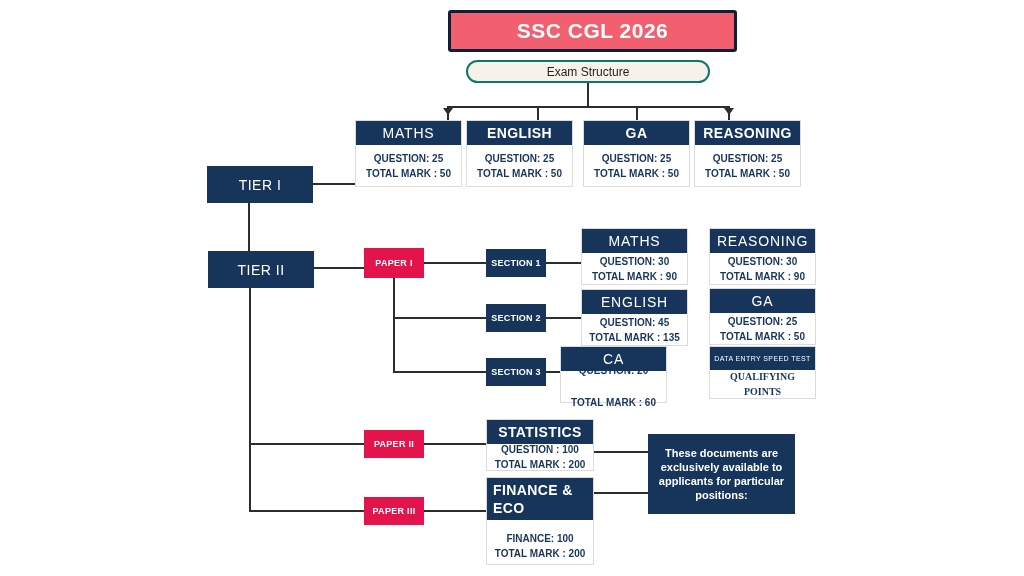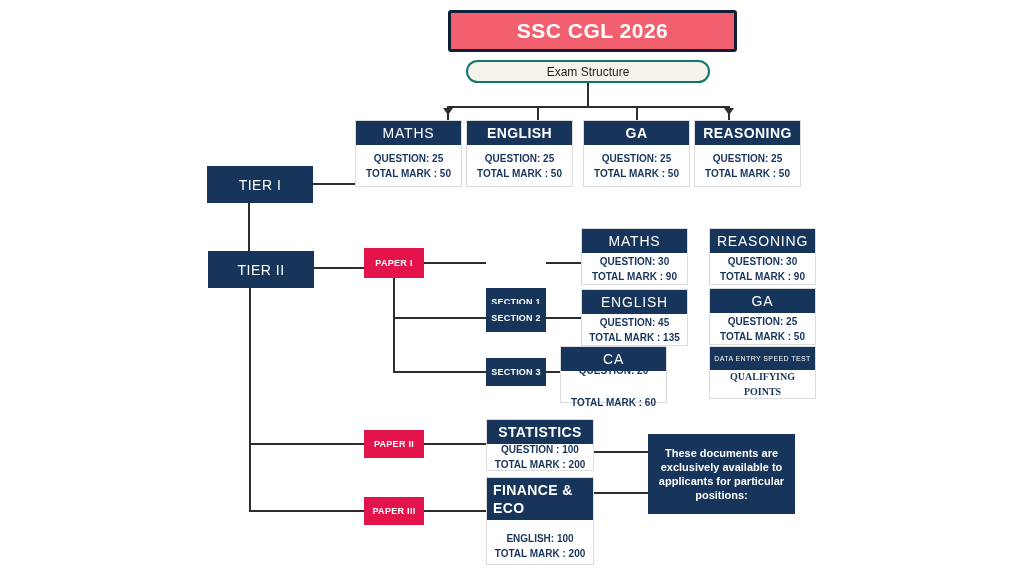--- a/index.html
+++ b/index.html
@@ -111,21 +111,21 @@
   <div class="vline" style="left:248px;top:203px;height:48px;"></div>
   <div class="hline" style="left:313px;top:267px;width:51px;"></div>
   <div class="vline" style="left:249px;top:287px;height:225px;"></div>
 
   <div class="node paper" style="left:364px;top:248px;">PAPER I</div>
   <div class="hline" style="left:424px;top:262px;width:62px;"></div>
   <div class="vline" style="left:393px;top:278px;height:95px;"></div>
   <div class="hline" style="left:393px;top:317px;width:93px;"></div>
   <div class="hline" style="left:393px;top:371px;width:93px;"></div>
 
-  <div class="node section" style="left:486px;top:249px;margin-top:39px;">SECTION 1</div>
+  <div class="node section" style="left:486px;top:249px;">SECTION 1</div>
   <div class="node section" style="left:486px;top:304px;">SECTION 2</div>
   <div class="node section" style="left:486px;top:358px;">SECTION 3</div>
 
   <div class="hline" style="left:546px;top:262px;width:35px;"></div>
   <div class="hline" style="left:546px;top:317px;width:35px;"></div>
   <div class="hline" style="left:546px;top:371px;width:35px;"></div>
 
   <div class="card w107" style="left:581px;top:228px;">
     <div class="card-head">MATHS</div>
     <div class="card-body" style="height:31px;">
@@ -180,21 +180,21 @@
       <div>TOTAL MARK : 200</div>
     </div>
   </div>
 
   <div class="hline" style="left:249px;top:510px;width:115px;"></div>
   <div class="node paper" style="left:364px;top:497px;width:60px;height:28px;">PAPER III</div>
   <div class="hline" style="left:424px;top:510px;width:62px;"></div>
   <div class="card w108" style="left:486px;top:477px;">
     <div class="card-head bold" style="height:42px;padding:0 6px;line-height:18px;">FINANCE &amp; ECO</div>
     <div class="card-body" style="height:44px;padding-top:12px;">
-      <div>ENGLISH: 100</div>
+      <div>FINANCE: 100</div>
       <div>TOTAL MARK : 200</div>
     </div>
   </div>
 
   <div class="hline" style="left:594px;top:451px;width:54px;"></div>
   <div class="hline" style="left:594px;top:492px;width:54px;"></div>
   <div class="abs note-box">These documents are exclusively available to applicants for particular positions:</div>
 
 </div>
 

